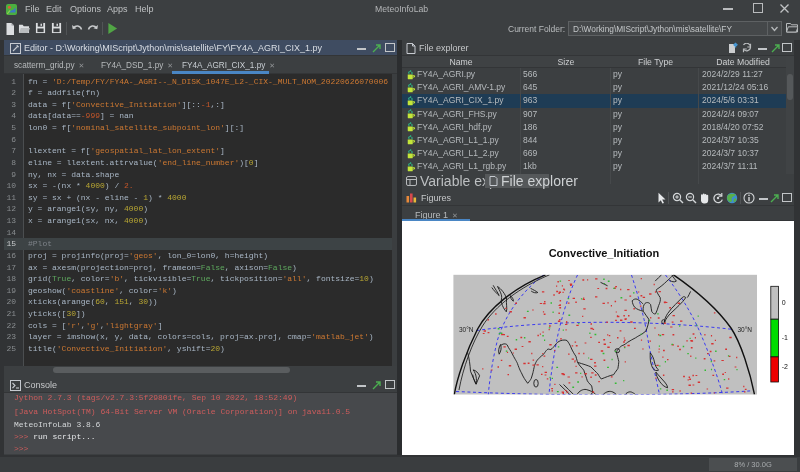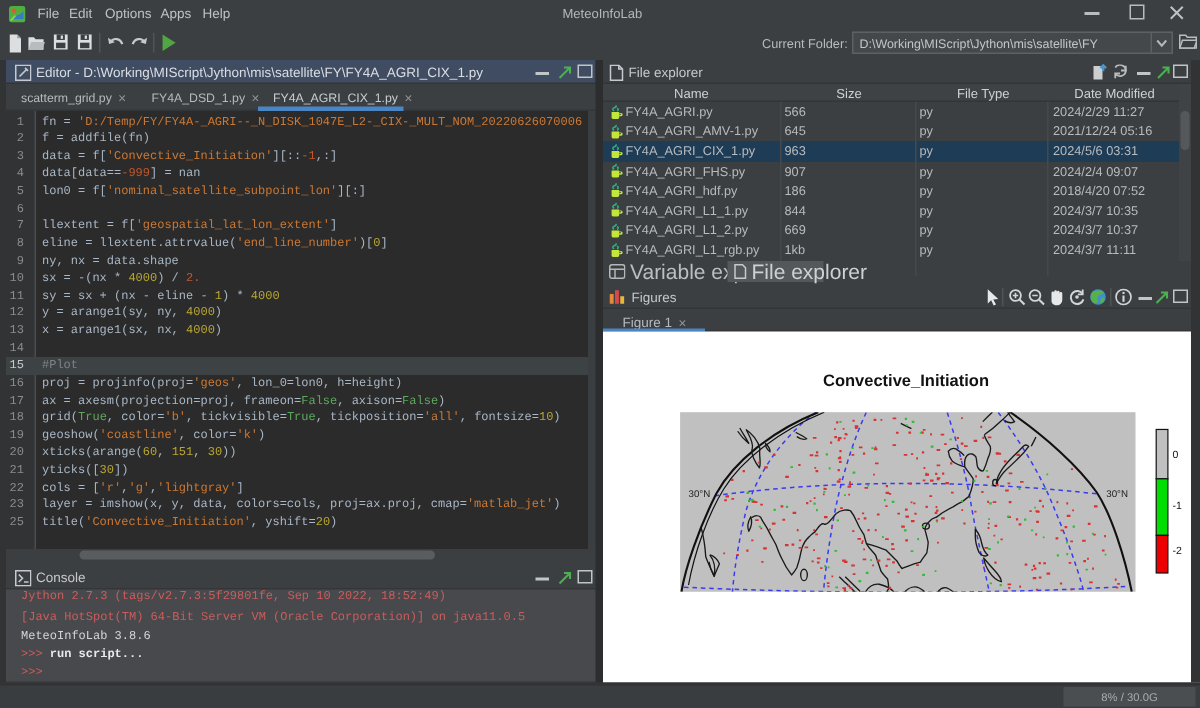--- a/index.html
+++ b/index.html
@@ -210,21 +210,21 @@
   <span class="mini" style="left:353px;background:#c2c5c8"></span>
   <svg class="ab" style="left:368px;top:4px" width="9" height="9" viewBox="0 0 9 9">
         <path d="M1 8 L7.5 1.5 M4 1 h4 v4" stroke="#4caf50" stroke-width="1.4" fill="none"></path>
       </svg>
   <span class="maxi" style="left:381px;border-color:#c2c5c8"></span>
 </div>
 <div class="ab" id="conbody">
   <span class="con" style="top:0px">Jython 2.7.3 (tags/v2.7.3:5f29801fe, Sep 10 2022, 18:52:49)</span>
   <span class="con" style="top:13.5px">[Java HotSpot(TM) 64-Bit Server VM (Oracle Corporation)] on java11.0.5</span>
   <span class="con w" style="top:27px">MeteoInfoLab 3.8.6</span>
-  <span class="con" style="top:39px">&gt;&gt;&gt; <b style="color:#e8eaec;font-weight:bold">run script...</b></span>
+  <span class="con" style="top:39px">&gt;&gt;&gt; <b style="color:#e8eaec;font-weight:normal">run script...</b></span>
   <span class="con" style="top:51px">&gt;&gt;&gt;</span>
 </div>
 
 <div class="ab ptitle" id="fetitle">
   <svg class="ab" style="left:4px;top:3px" width="10" height="11" viewBox="0 0 10 11">
         <path d="M1 0.5 h5.5 l2.5 2.5 v7.5 h-8 z" fill="none" stroke="#c6cad0" stroke-width="1"></path>
         <path d="M6.5 0.5 v2.5 h2.5" fill="none" stroke="#c6cad0" stroke-width="1"></path>
       </svg>
   <span class="t" style="left:17px">File explorer</span>
   <svg class="ab" style="left:326px;top:2px" width="11" height="12" viewBox="0 0 11 12">

